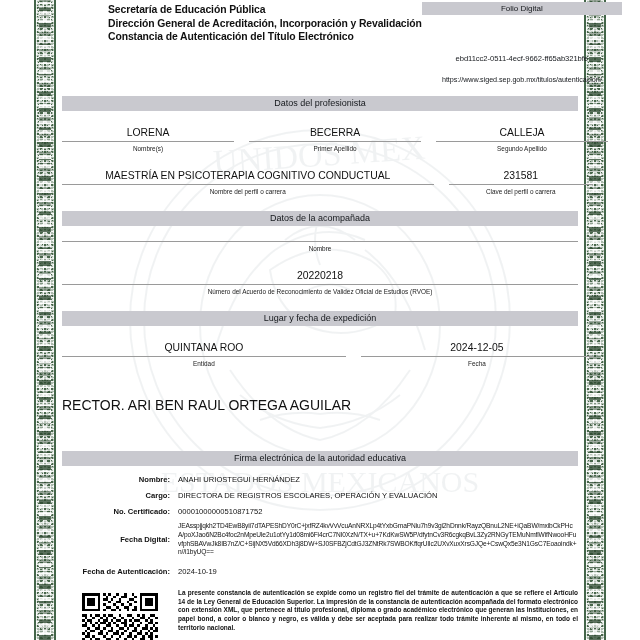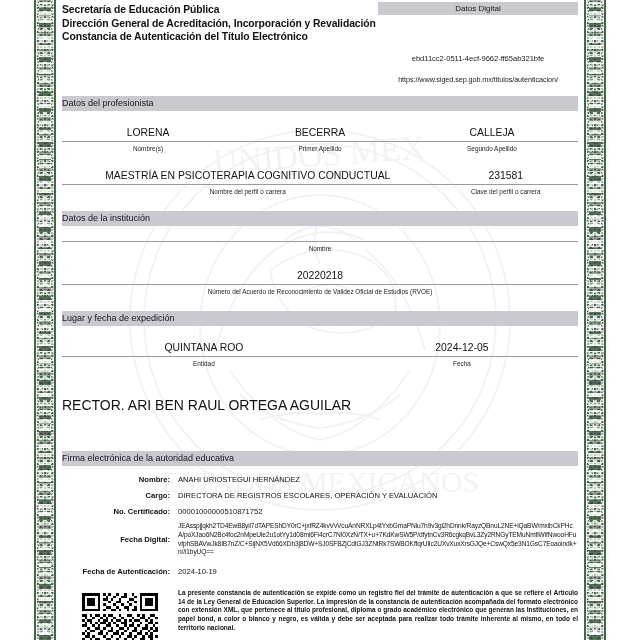--- a/index.html
+++ b/index.html
@@ -77,20 +77,21 @@
     z-index: 2;
   }
 
   
   .header { display: flex; padding-top: 2px; }
   .header-left { flex: 1 1 auto; padding-top: 1px; }
   .header-left .line {
     font-size: 10.4px; font-weight: bold; color: #111;
     line-height: 13.6px; letter-spacing: -.1px;
     white-space: nowrap;
+    margin-left: 46px;
   }
   .header-right { width: 200px; flex: 0 0 200px; text-align: center; }
   .folio-bar {
     background: #c9c9cf; color: #15181c;
     font-size: 8px; line-height: 11px; padding: 1px 0 1px;
     text-align: center;
   }
   .folio-value {
     font-size: 7.6px; color: #15181c; line-height: 12px;
     padding-top: 2px; letter-spacing: -.05px; margin-top: 36px;
@@ -98,26 +99,27 @@
   .folio-url {
     font-size: 7.2px; color: #15181c; line-height: 12px;
     padding-top: 9px; letter-spacing: -.05px;
   }
 
   
   .section-bar {
     background: #c9c9cf;
     color: #15181c;
     font-size: 9px;
+    text-align: center;
     line-height: 13px;
     padding: 1px 0;
   }
 
   
-  .fields { display: flex; width: 100%; }
+  .fields { display: flex; width: 100%; gap: 15px; }
   .field { position: relative; }
   .field .value {
     font-size: 10.4px; color: #111; text-align: center;
     line-height: 15px; white-space: nowrap; overflow: hidden;
   }
   .field .rule { border-bottom: 1px solid #9a9a9a; margin-top: 1px; }
   .field .label {
     font-size: 6.4px; color: #1b1b1b; text-align: center;
     line-height: 11px; padding-top: 1px;
   }
@@ -190,21 +192,21 @@
 
   <div class="content">
 
     <div class="header">
       <div class="header-left">
         <div class="line">Secretaría de Educación Pública</div>
         <div class="line">Dirección General de Acreditación, Incorporación y Revalidación</div>
         <div class="line">Constancia de Autenticación del Título Electrónico</div>
       </div>
       <div class="header-right">
-        <div class="folio-bar">Datos Digital</div>
+        <div class="folio-bar">Folio Digital</div>
         <div class="folio-value">ebd11cc2-0511-4ecf-9662-ff65ab321bfe</div>
         <div class="folio-url">https://www.siged.sep.gob.mx/titulos/autenticacion/</div>
       </div>
     </div>
 
     <div class="spacer-sm"></div>
 
     <div class="section-bar">Datos del profesionista</div>
 
     <div class="spacer-md"></div>
@@ -237,21 +239,21 @@
       </div>
       <div class="field" style="flex:0 0 28%">
         <div class="value">231581</div>
         <div class="rule"></div>
         <div class="label">Clave del perfil o carrera</div>
       </div>
     </div>
 
     <div class="spacer-md"></div>
 
-    <div class="section-bar">Datos de la institución</div>
+    <div class="section-bar">Datos de la acompañada</div>
 
     <div class="spacer-md"></div>
 
     <div class="fields">
       <div class="field" style="flex:1 1 100%">
         <div class="rule"></div>
         <div class="label">Nombre</div>
       </div>
     </div>
 

